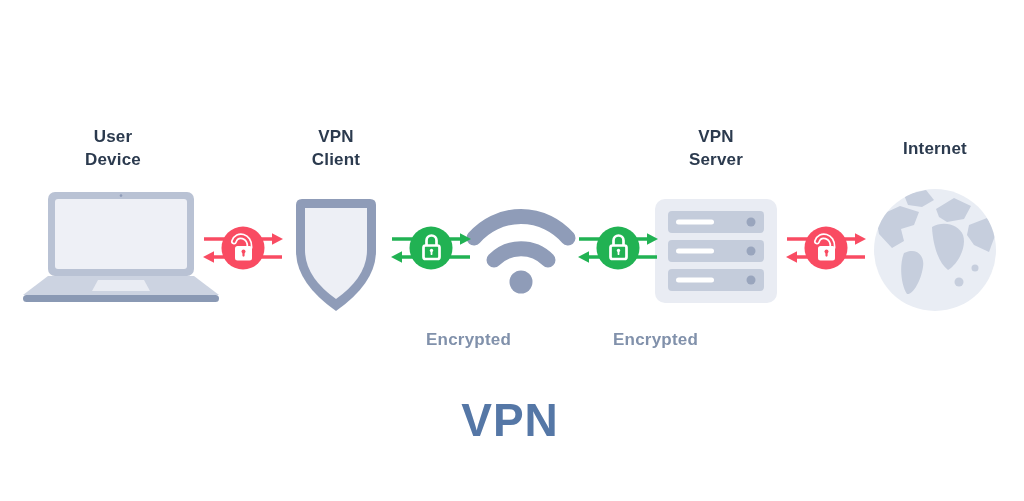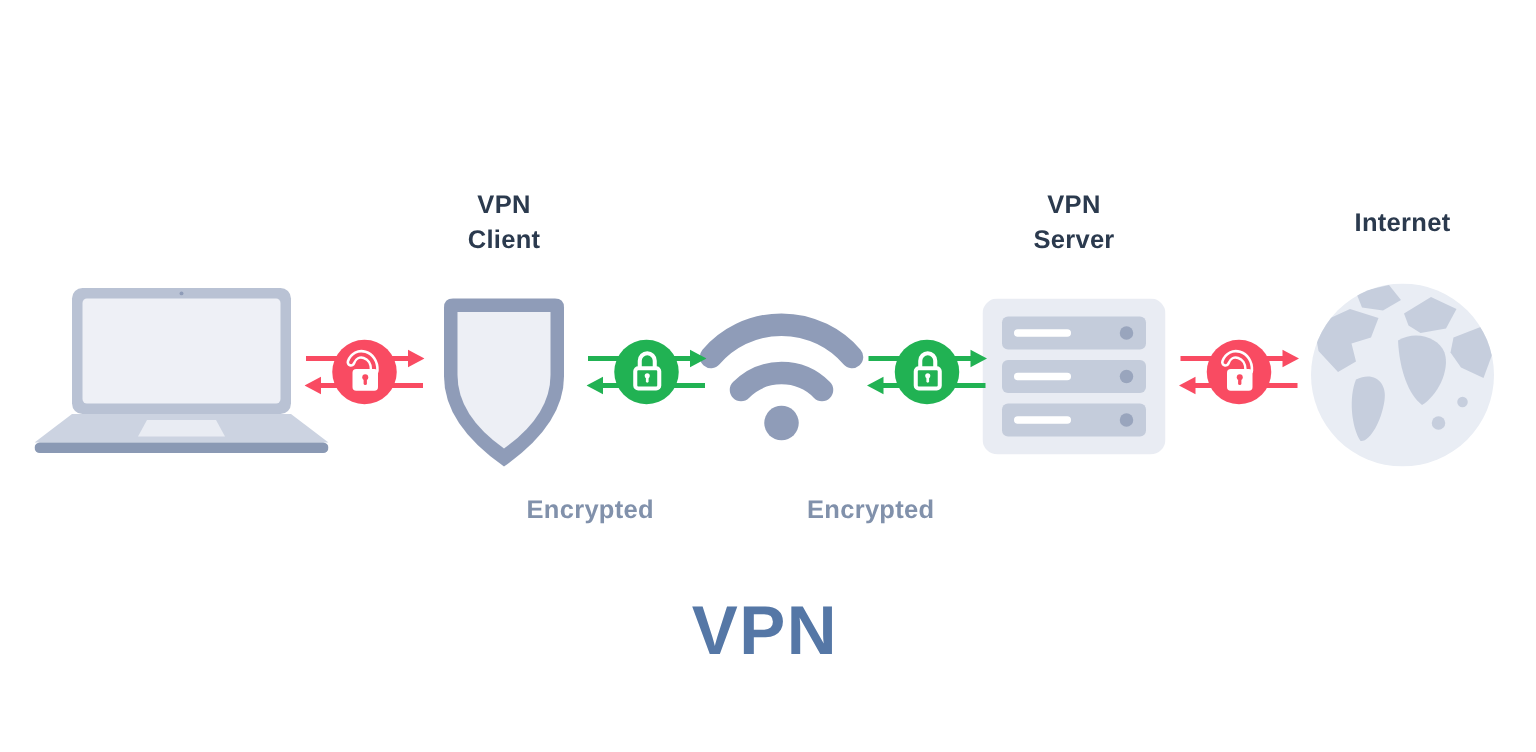--- a/index.html
+++ b/index.html
@@ -18,34 +18,36 @@
   .laptop{left:23px;top:192px;}
   .shield{left:293px;top:197px;}
   .wifi{left:466px;top:202px;}
   .server{left:655px;top:199px;}
   .globe{left:874px;top:189px;}
   .badge{position:absolute;top:220px;width:80px;height:56px;}
   .badge.red{color:#f94b62;}
   .badge.green{color:#21b253;}
   .bdg-0{left:203px;} .bdg-1{left:391px;} .bdg-2{left:578px;} .bdg-3{left:786px;}
   .encrypted-label{
-    position:absolute;top:330px;width:160px;text-align:left;
+    position:absolute;top:330px;width:160px;text-align:right;
     font-size:17px;font-weight:700;color:#8191ab;letter-spacing:.2px;
   }
   .enc-1{left:351px;} .enc-2{left:538px;}
   .vpn-title{
     position:absolute;top:393px;left:0;width:1020px;text-align:center;
     font-size:46px;font-weight:700;color:#5577a6;letter-spacing:1px;
   }
 </style>
 </head>
 <body>
 
 <div class="canvas">
 
+  <div class="node-label nl-0">User
+Device</div>
   <div class="node-label nl-1">VPN
 Client</div>
   <div class="node-label nl-3">VPN
 Server</div>
   <div class="node-label nl-4">Internet</div>
 
   <svg class="icon laptop" width="196" height="113" viewBox="0 0 196 113">
     <rect x="25" y="0" width="146" height="84" rx="7" fill="#b9c2d4"></rect>
     <rect x="32" y="7" width="132" height="70" rx="3" fill="#eef0f6"></rect>
     <circle cx="98" cy="3.6" r="1.3" fill="#8f9cb8"></circle>

